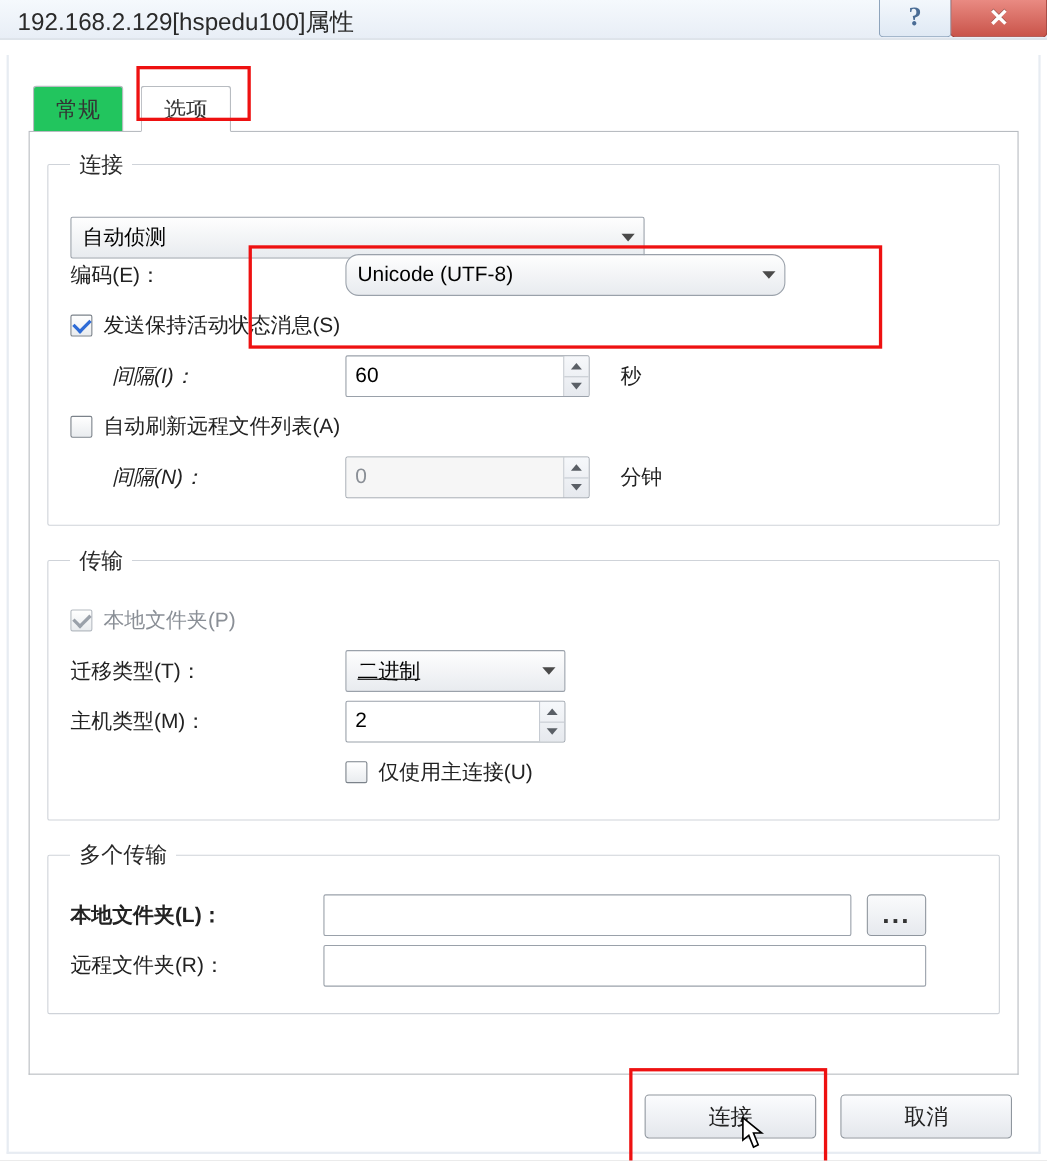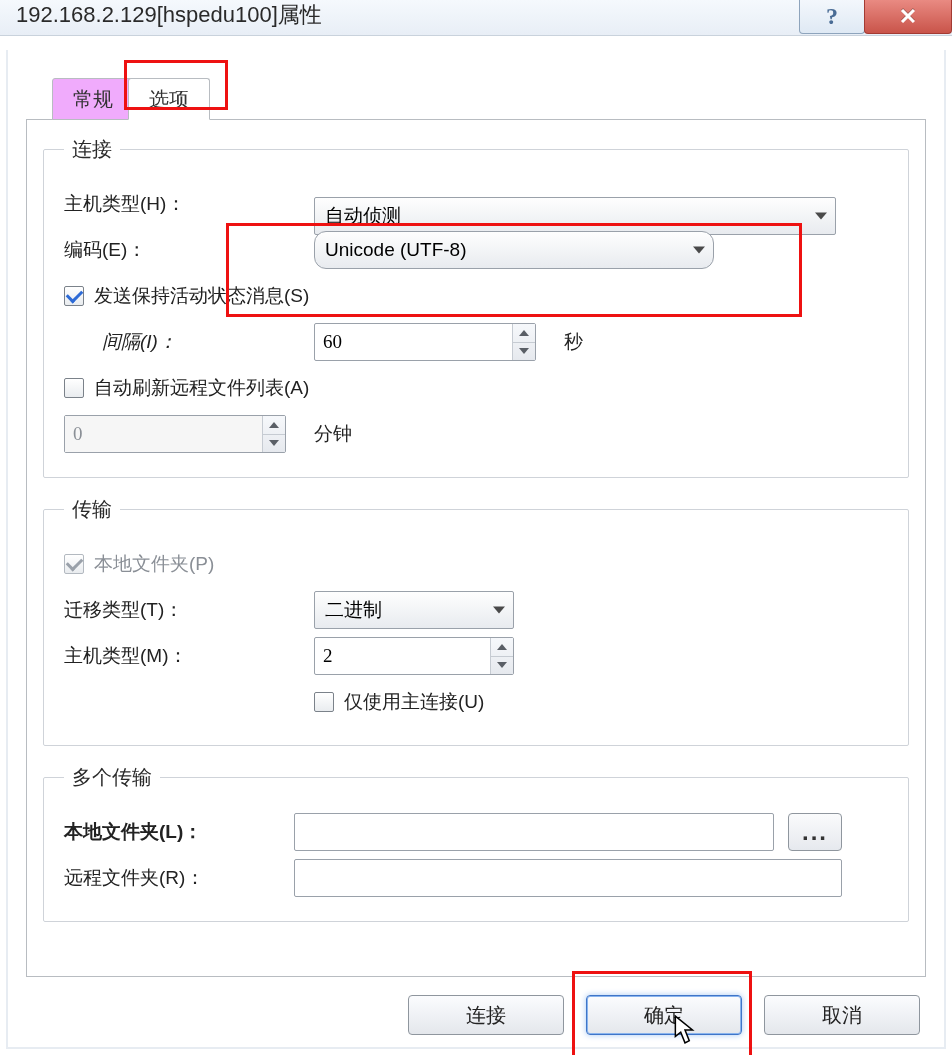--- a/index.html
+++ b/index.html
@@ -14,21 +14,21 @@
   }
   .window {
     position: absolute; inset: 0;
     background: #fff;
     box-shadow: 0 0 0 1px rgba(0,0,0,.05);
   }
   .titlebar {
     height: 36px;
     background: linear-gradient(#f5f9fd, #e8eef6);
     border-bottom: 1px solid #c9d2dc;
-    display: flex; align-items: flex-start;
+    display: flex; align-items: flex-end;
     padding-left: 16px;
     position: relative;
   }
   .titlebar .title { color: #2a2a2a; font-size: 22px; }
   .titlebar .right { position: absolute; right: 0; top: 0; display: flex; height: 50px; }
   .tb-btn { width: 66px; height: 34px; border: 1px solid #8ea4bc; border-top: none; margin-left: -1px;
     display: flex; align-items: center; justify-content: center;
     background: linear-gradient(#f3f7fc, #dfe9f4);
     border-bottom-left-radius: 4px; border-bottom-right-radius: 4px;
   }
@@ -58,21 +58,21 @@
   }
   .tab {
     position: absolute; bottom: -1px;
     height: 42px; padding: 0 20px;
     border: 1px solid #b8bcc1; border-bottom: 1px solid #fff;
     border-top-left-radius: 3px; border-top-right-radius: 3px;
     background: #fff;
     display: flex; align-items: center;
     color: #333; font-size: 20px;
   }
-  .tab.inactive { left: 26px; border-bottom: 1px solid #b8bcc1; background: #f0abfc; z-index: 1; }
+  .tab.inactive { left: 4px; border-bottom: 1px solid #b8bcc1; background: #22c55e; z-index: 1; }
   .tab.active   { left: 102px; z-index: 2; }
   .tab-highlight {
     position: absolute; left: 98px; top: -4px; width: 104px; height: 50px;
     border: 3px solid #e11; z-index: 5; pointer-events: none;
   }
 
   .content {
     position: absolute; left: 18px; right: 18px; top: 70px; bottom: 70px;
     border: 1px solid #b8bcc1; border-top: none;
     padding: 16px 16px 10px 16px;
@@ -103,21 +103,21 @@
     width: 0; height: 0; border-left: 6px solid transparent; border-right: 6px solid transparent;
     border-top: 7px solid #4a4a4a;
   }
 
   .spin {
     width: 222px; height: 38px; border: 1px solid #9aa1aa; border-radius: 2px;
     background: #fff; display: flex; align-items: stretch; position: relative;
   }
   .spin input {
     border: none; outline: none; width: 100%; padding: 0 8px; font-size: 19px;
-    font-family: Liberation Serif, serif; background: transparent;
+    font-family: Liberation Sans, sans-serif; background: transparent;
   }
   .spin.disabled input { color: #8a8f96; background: #f6f6f6; }
   .spin .btns {
     width: 26px; display: flex; flex-direction: column; border-left: 1px solid #c6cbd2;
     background: linear-gradient(#f6f8fb, #e6e9ee);
   }
   .spin .btns div { flex: 1; display: flex; align-items: center; justify-content: center; }
   .spin .btns div + div { border-top: 1px solid #c6cbd2; }
   .arrow-up, .arrow-down { width: 0; height: 0; border-left: 5px solid transparent; border-right: 5px solid transparent; }
   .arrow-up { border-bottom: 6px solid #5a5f66; }
@@ -204,21 +204,20 @@
         </div>
       <div class="tab-highlight"></div>
     </div>
 
     <div class="content">
 
       <fieldset class="group" style="position:relative;">
         <legend>连接</legend>
 
         <div class="row">
-          <div class="lbl">主机类型(H)：</div>
           <div class="combo" style="width:522px;margin-top:24px;">
             <span>自动侦测</span>
             <span class="caret"></span>
           </div>
         </div>
 
         <div class="row">
           <div class="lbl">编码(E)：</div>
           <div class="combo" style="width:400px;border-radius:12px;">
             <span>Unicode (UTF-8)</span>
@@ -248,20 +247,21 @@
           <div class="unit">秒</div>
         </div>
 
         <div class="row">
           <label class="chk">
             <span class="box"></span>
             <span>自动刷新远程文件列表(A)</span>
           </label>
         </div>
         <div class="row">
+          <div class="lbl indent">间隔(N)：</div>
           <div class="spin disabled">
             <input disabled="" value="0" style="">
             <div class="btns">
                 <div>
                   <span class="arrow-up"></span>
                 </div>
                 <div>
                   <span class="arrow-down"></span>
                 </div>
               </div>
@@ -277,21 +277,21 @@
 
         <div class="row">
           <label class="chk disabled">
             <span class="box checked"></span>
             <span>本地文件夹(P)</span>
           </label>
         </div>
 
         <div class="row">
           <div class="lbl">迁移类型(T)：</div>
-          <div class="combo" style="width:200px;">
+          <div class="combo" style="width:200px;text-decoration:underline;">
             <span>二进制</span>
             <span class="caret"></span>
           </div>
         </div>
 
         <div class="row">
           <div class="lbl">主机类型(M)：</div>
           <div class="spin" style="width:200px;">
             <input value="2" style="">
             <div class="btns">
@@ -329,23 +329,20 @@
           <input class="textfield" style="width: 548px;" value="">
         </div>
       </fieldset>
 
     </div>
 
     <div class="bottom-bar">
       <div class="btn">
           <span>连接</span>
         </div>
-      <div class="btn default">
-          <span>确定</span>
-        </div>
       <div class="btn">
           <span>取消</span>
         </div>
       <div class="ok-highlight"></div>
     </div>
 
     <div class="cursor" style="right:248px; bottom:2px;">
       <svg viewBox="0 0 20 28">
           <path d="M1 1 L1 20 L6 16 L10 26 L14 24 L10 14 L17 14 Z" fill="#fff" stroke="#000" stroke-width="1.4"></path>
         </svg>

